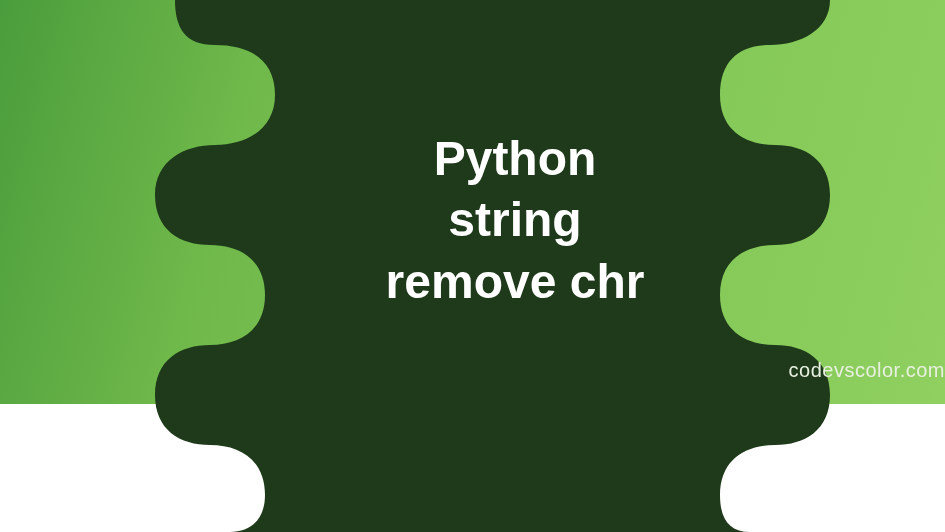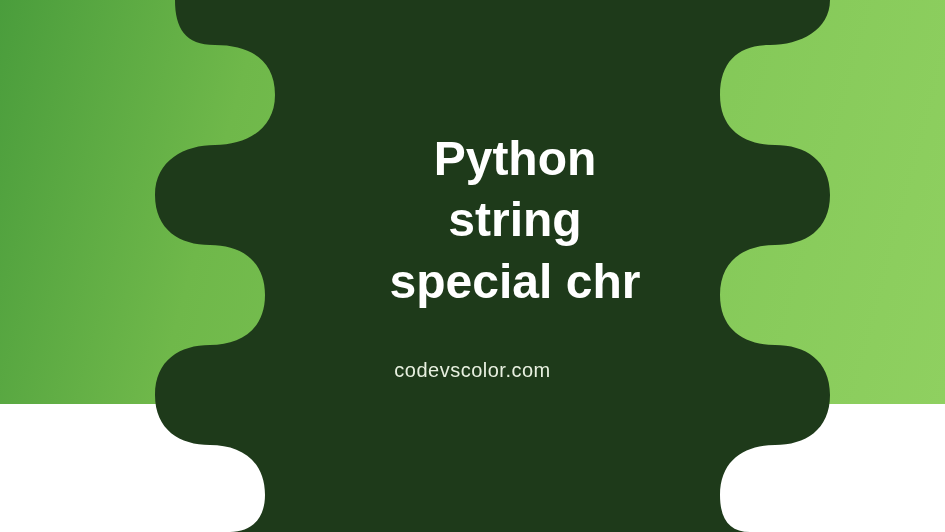--- a/index.html
+++ b/index.html
@@ -28,21 +28,21 @@
     font-weight: 700;
     font-size: 48px;
     line-height: 1.28;
     text-align: center;
   }
   .watermark {
     position: absolute;
     bottom: 22px;
     left: 0;
     right: 0;
-    text-align: center;
+    text-align: right;
     color: #e8f0e0;
     font-family: -apple-system, BlinkMacSystemFont, "Segoe UI", Helvetica, Arial, sans-serif;
     font-size: 20px;
     letter-spacing: 0.5px;
   }
 </style>
 </head>
 <body>
 
 <div class="canvas">
@@ -74,18 +74,18 @@
       C 245 145 275 130 275 95
       C 275 60 250 45 215 45
       C 185 45 175 28 175 0
       Z
     "></path>
   </svg>
 
   <div class="title-block">
     <div>Python</div>
     <div>string</div>
-    <div>special chr</div>
+    <div>remove chr</div>
   </div>
 
   <div class="watermark">codevscolor.com</div>
 
 </div>
 
 </body></html>

